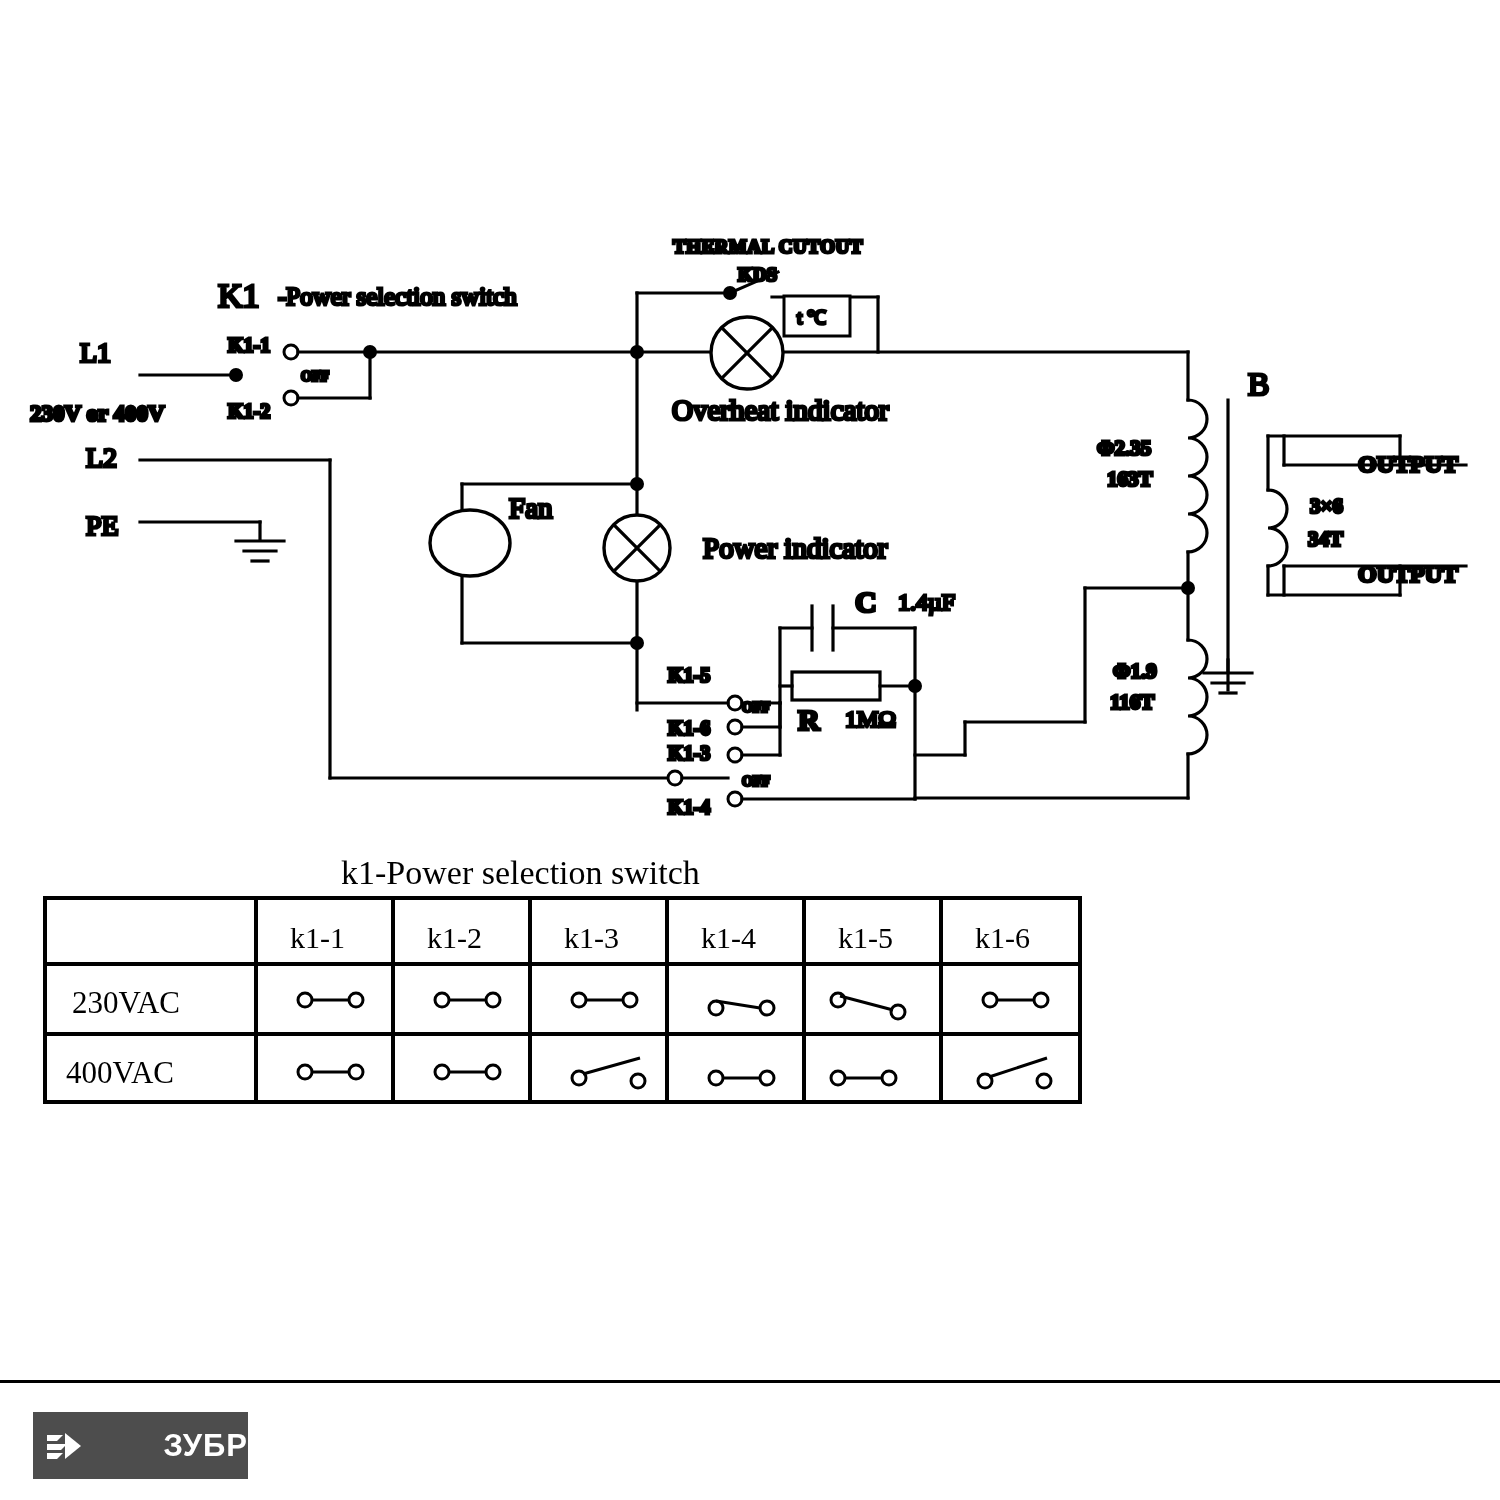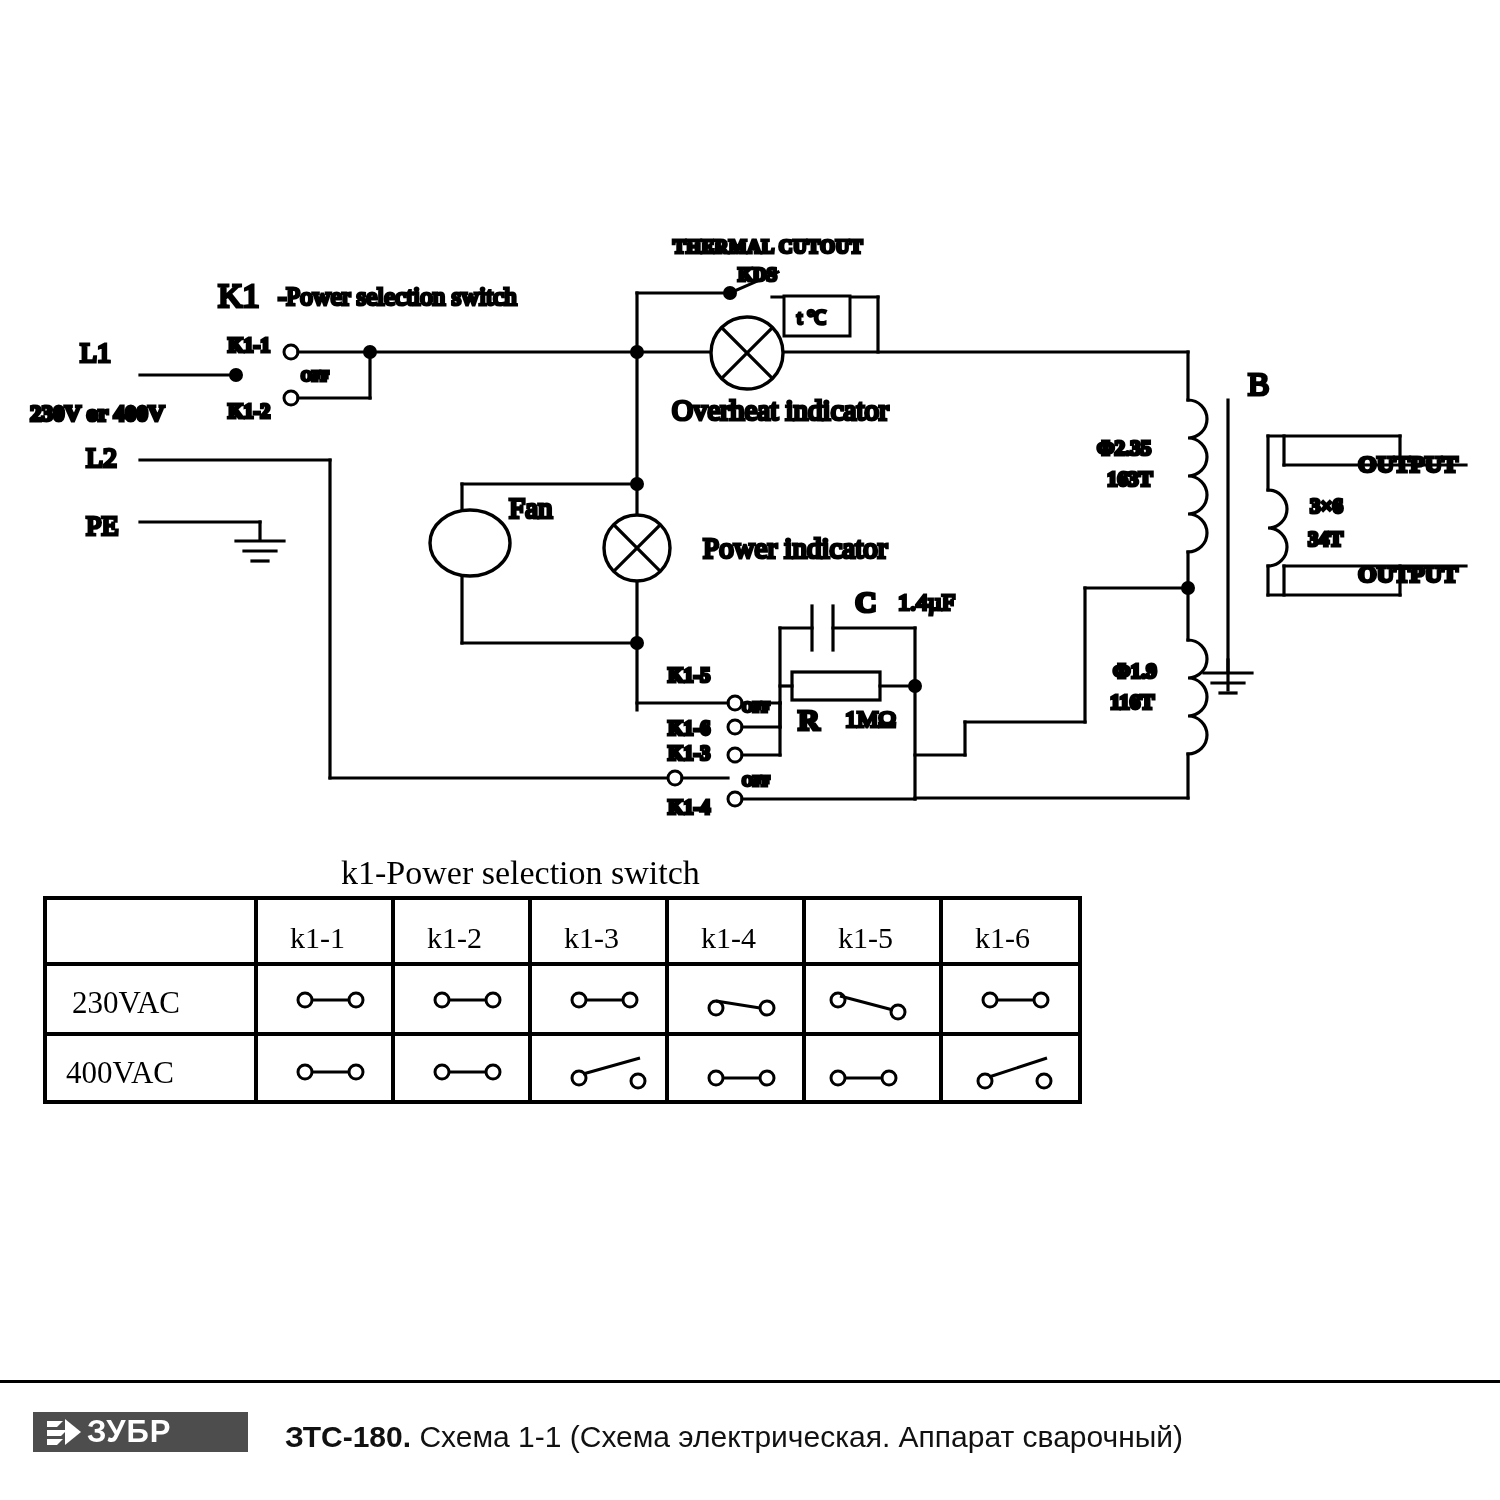--- a/index.html
+++ b/index.html
@@ -2,21 +2,21 @@
 <html><head>
 <meta charset="utf-8">
 <style>
   html,body{margin:0;padding:0;background:#ffffff;}
   body{width:1500px;height:1500px;position:relative;font-family:"Liberation Serif",serif;color:#000;}
   #sheet{position:absolute;left:0;top:0;width:1500px;height:1500px;}
   svg.diagram{position:absolute;left:0;top:0;width:1500px;height:1500px;}
   .txt{font-family:"Liberation Serif",serif;fill:#000;}
   .footer{position:absolute;left:0;bottom:0;width:1500px;height:120px;}
   .footrule{position:absolute;left:0;top:0;width:1500px;height:3px;background:#000;}
-  .logo{position:absolute;left:33px;top:32px;width:215px;height:40px;background:#4d4d4d;display:flex;align-items:center;}
+  .logo{position:absolute;left:33px;top:32px;width:215px;height:67px;background:#4d4d4d;display:flex;align-items:center;justify-content:space-between;}
   .logo-arrow{margin-left:14px;width:34px;height:30px;position:relative;}
   .logo-text{color:#fff;font-family:"Liberation Sans",sans-serif;font-weight:bold;font-size:31px;letter-spacing:1px;margin-left:6px;}
   .footer-caption{position:absolute;left:285px;top:40px;font-family:"Liberation Sans",sans-serif;font-size:30px;color:#111;}
   .footer-caption b{font-weight:bold;}
 </style>
 </head>
 <body>
 
 <div id="sheet">
 
@@ -277,19 +277,15 @@
       <span class="logo-arrow">
         <svg width="34" height="30" viewBox="0 0 34 30">
           <polygon points="0,4 16,4 10,10 0,10" fill="#fff"></polygon>
           <polygon points="0,13 20,13 14,19 0,19" fill="#fff"></polygon>
           <polygon points="0,22 16,22 10,28 0,28" fill="#fff"></polygon>
           <polygon points="18,2 34,15 18,28" fill="#fff"></polygon>
         </svg>
       </span>
       <span class="logo-text">ЗУБР</span>
     </div>
-    <div class="footer-caption">
-      <b>ЗТС-180.</b>
-      <span>Схема 1-1 (Схема электрическая. Аппарат сварочный)</span>
-    </div>
   </div>
 
 </div>
 
 </body></html>

